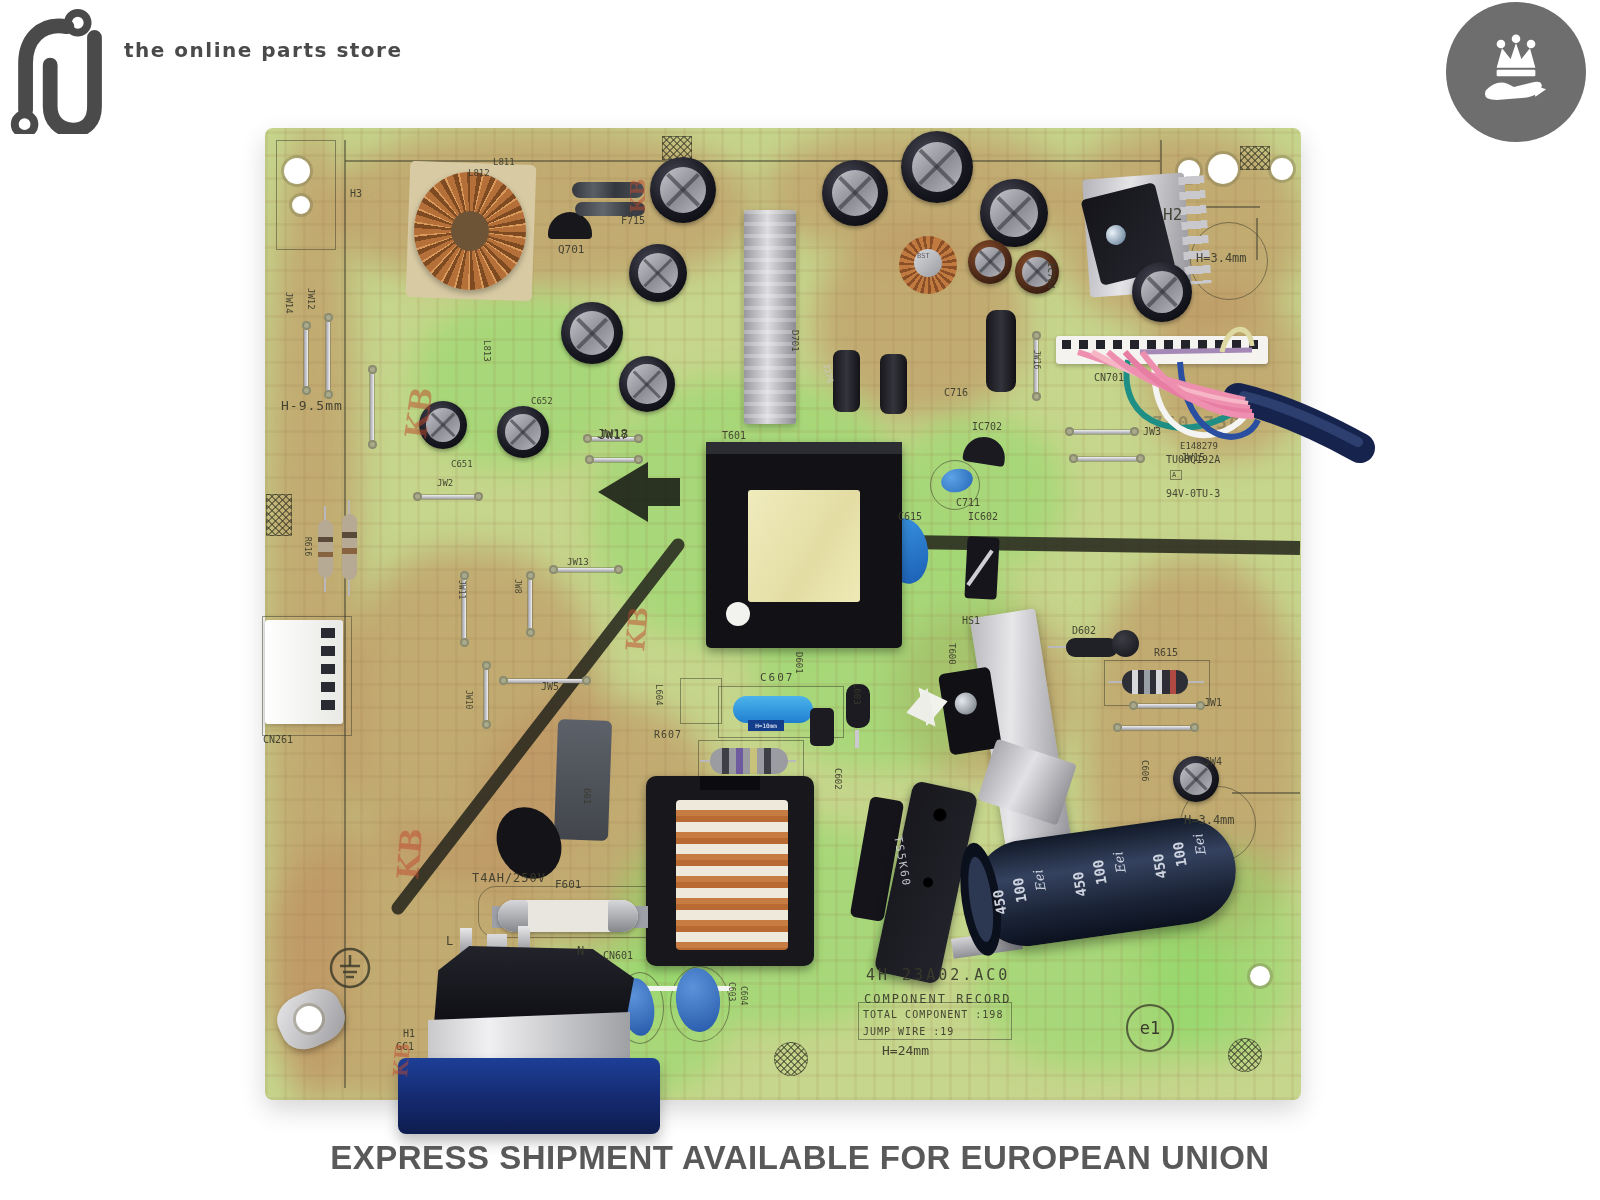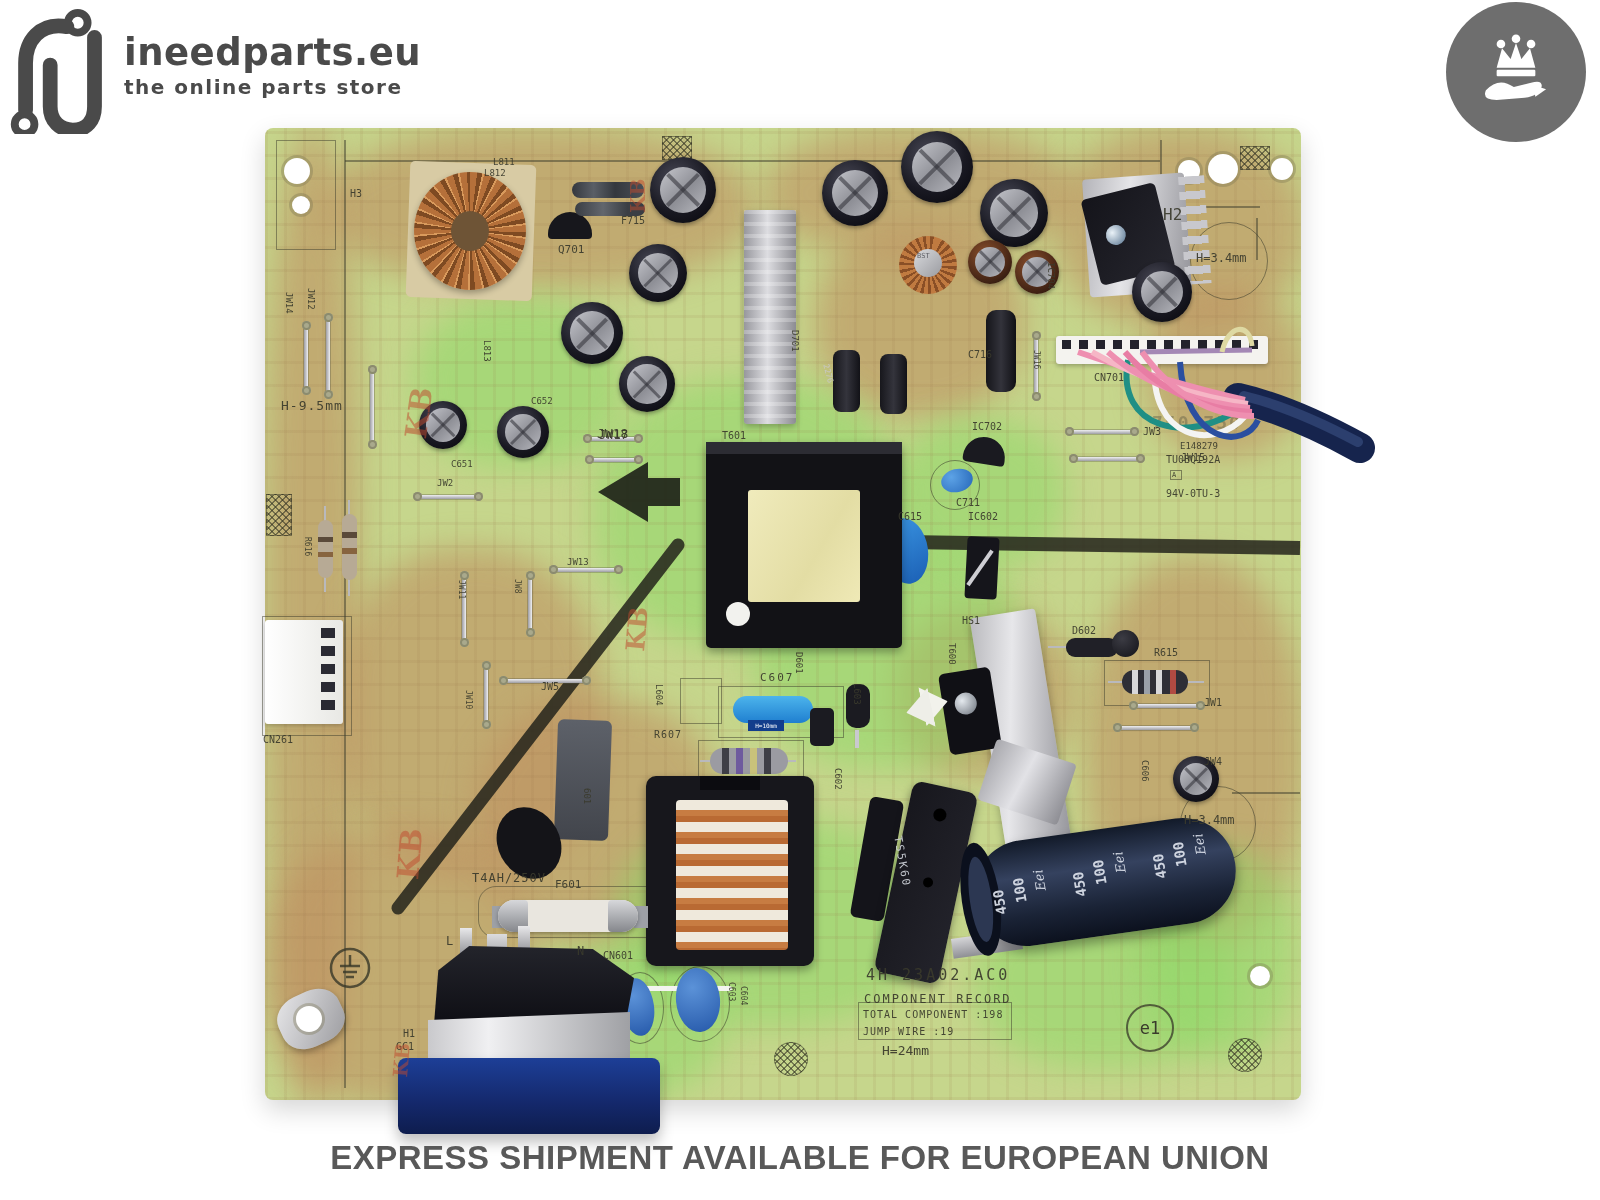--- a/index.html
+++ b/index.html
@@ -52,21 +52,20 @@
     <div style="position:absolute;left:8px;top:6px;display:flex">
       <svg width="108" height="128" viewBox="0 0 108 130">
         <g fill="none" stroke="#4a4a4a" stroke-linecap="round">
           <circle cx="70" cy="17" r="10" stroke-width="8"></circle>
           <circle cx="16" cy="120" r="10" stroke-width="8"></circle>
           <path d="M59,21 C31,16 17,36 17,58 L17,106" stroke-width="15"></path>
           <path d="M42,60 L42,102 C42,117 52,126 65,126 C79,126 87,116 87,102 L87,32" stroke-width="15"></path>
         </g>
       </svg>
       <div style="margin:28px 0 0 8px">
-        <div class="brand">ineedparts.eu</div>
         <div class="tagline">the online parts store</div>
       </div>
     </div>
     <div class="premium">
       <svg width="86" height="86" viewBox="0 0 80 80">
         <g fill="#fff">
           <path d="M22,36 L27,18 L35,28 L40,13 L45,28 L53,18 L58,36 Z"></path>
           <rect x="22" y="38" width="36" height="6" rx="1"></rect>
           <circle cx="26" cy="14" r="4"></circle>
             <circle cx="40" cy="9" r="4"></circle>
@@ -345,21 +344,21 @@
         <b></b>
       </div>
       <div class="cap" style="left: 1173px; top: 756px; width: 46px; height: 46px;">
         <i></i>
         <b></b>
       </div>
     </div>
   <div id="labels">
       <span class="lbl" style="left: 350px; top: 188px;">H3</span>
       <span class="lbl" style="left: 493px; top: 157px; font-size: 9px;">L811</span>
-      <span class="lbl" style="left: 484px; top: 168px; font-size: 9px;">L812</span>
+      <span class="lbl" style="left: 468px; top: 168px; font-size: 9px;">L812</span>
       <span class="lbl" style="left: 621px; top: 215px;">F715</span>
       <span class="lbl" style="left: 558px; top: 243px; font-size: 11px;">Q701</span>
       <span class="lbl" style="left: 294px; top: 292px; transform: rotate(90deg); font-size: 9px;">JW14</span>
       <span class="lbl" style="left: 316px; top: 288px; transform: rotate(90deg); font-size: 9px;">JW12</span>
       <span class="lbl" style="left: 281px; top: 398px; font-size: 13px; letter-spacing: 1px;">H-9.5mm</span>
       <span class="lbl" style="left: 492px; top: 340px; transform: rotate(90deg); font-size: 9px;">L813</span>
       <span class="lbl" style="left: 451px; top: 459px; font-size: 9px;">C651</span>
       <span class="lbl" style="left: 531px; top: 396px; font-size: 9px;">C652</span>
       <span class="lbl" style="left: 437px; top: 478px; font-size: 9px;">JW2</span>
       <span class="lbl" style="left: 597px; top: 426px; font-size: 13px;">JW18</span>
@@ -372,21 +371,21 @@
       <span class="lbl" style="left: 541px; top: 681px; font-size: 10px;">JW5</span>
       <span class="lbl" style="left: 263px; top: 734px;">CN261</span>
       <span class="lbl" style="left: 664px; top: 684px; transform: rotate(90deg); font-size: 9px;">L604</span>
       <span class="lbl" style="left: 760px; top: 671px; font-size: 11px; letter-spacing: 2px;">C607</span>
       <span class="lbl" style="left: 654px; top: 729px; font-size: 10px; letter-spacing: 1px;">R607</span>
       <span class="lbl" style="left: 804px; top: 652px; transform: rotate(90deg); font-size: 9px;">D601</span>
       <span class="lbl" style="left: 862px; top: 683px; transform: rotate(90deg); font-size: 9px;">L603</span>
       <span class="lbl" style="left: 843px; top: 768px; transform: rotate(90deg); font-size: 9px;">C602</span>
       <span class="lbl" style="left: 800px; top: 330px; transform: rotate(90deg); font-size: 9px;">D701</span>
       <span class="lbl" style="left: 830px; top: 363px; transform: rotate(75deg); font-size: 8px; color: rgb(201, 201, 207);">2276</span>
-      <span class="lbl" style="left: 944px; top: 349px; margin-left: 24px;">C716</span>
+      <span class="lbl" style="left: 944px; top: 387px;">C716</span>
       <span class="lbl" style="left: 972px; top: 421px;">IC702</span>
       <span class="lbl" style="left: 956px; top: 497px;">C711</span>
       <span class="lbl" style="left: 898px; top: 511px;">C615</span>
       <span class="lbl" style="left: 968px; top: 511px;">IC602</span>
       <span class="lbl" style="left: 962px; top: 615px;">HS1</span>
       <span class="lbl" style="left: 957px; top: 643px; transform: rotate(90deg); font-size: 9px;">T600</span>
       <span class="lbl" style="left: 1056px; top: 262px; transform: rotate(90deg); font-size: 9px;">IC704</span>
       <span class="lbl" style="left: 1072px; top: 625px;">D602</span>
       <span class="lbl" style="left: 1154px; top: 647px;">R615</span>
       <span class="lbl" style="left: 1204px; top: 697px;">JW1</span>

